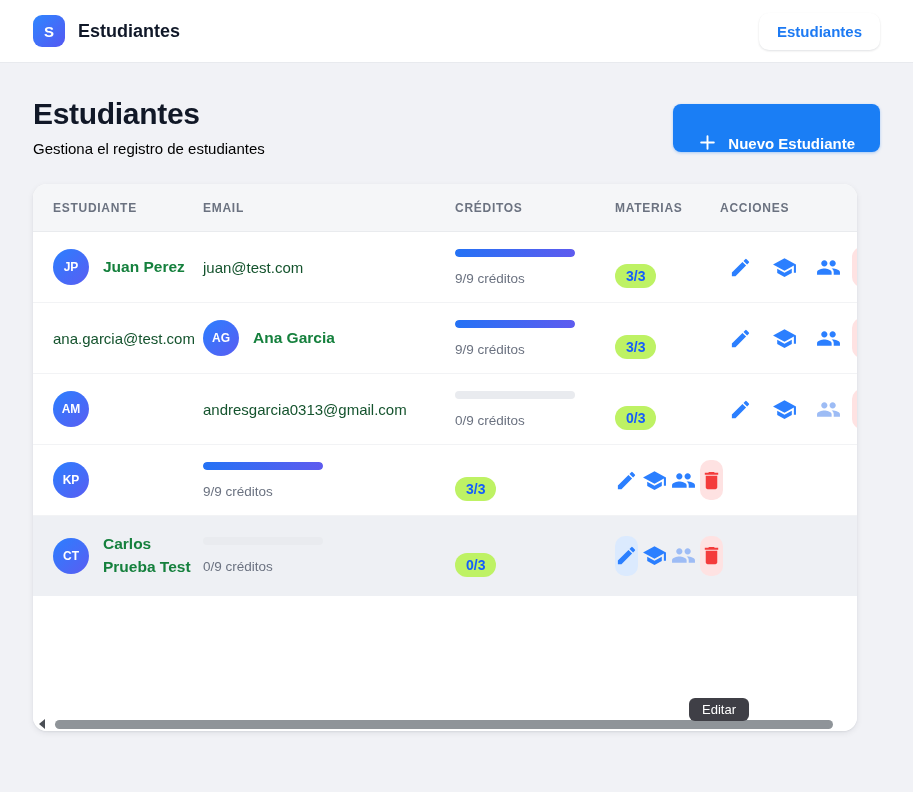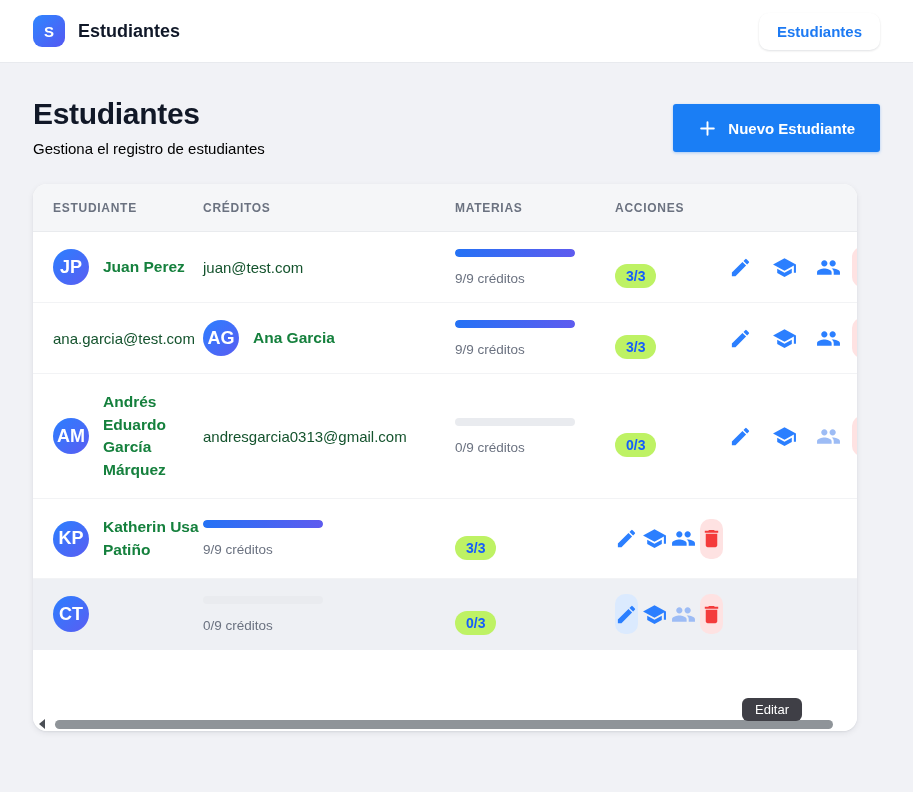--- a/index.html
+++ b/index.html
@@ -34,24 +34,24 @@
   }
 
   
   .main { padding: 34px 33px 0 33px; }
   .page-head { display: flex; justify-content: space-between; align-items: flex-start; }
   .page-title { font-size: 30px; font-weight: 700; color: #111827; letter-spacing: -.3px; }
   .page-subtitle { margin-top: 9px; font-size: 15px; color: #000000; text-align: center; }
   .primary-btn {
     margin-top: 7px;
     border: none; cursor: pointer;
-    display: flex; align-items: center; gap: 11px;
+    display: flex; align-items: flex-end; gap: 11px;
     background: #1a7ef5; color: #fff;
     font-family: inherit; font-size: 15px; font-weight: 600;
-    height: 48px; padding: 0 25px; border-radius: 3px;
+    height: 48px; padding: 0 25px; border-radius: 8px;
     box-shadow: 0 1px 3px rgba(26,126,245,.35);
   }
   .primary-btn svg { display: block; }
 
   
   .card {
     position: relative;
     margin-top: 27px;
     width: 824px; height: 547px;
     background: #ffffff; border-radius: 14px;
@@ -74,21 +74,21 @@
     font-size: 12px; font-weight: 700; color: #6b7280;
     letter-spacing: .06em; text-transform: uppercase;
   }
   .tr { border-bottom: 1px solid #f2f3f5; background: #ffffff; }
   .tr.hovered { background: #eef0f4; border-bottom-color: #eef0f4; }
 
   .td-student { display: flex; align-items: center; gap: 14px; padding: 17px 0; }
   .avatar {
     flex: 0 0 36px; width: 36px; height: 36px; border-radius: 50%;
     background: linear-gradient(135deg, #2b7fff, #5a5df2);
-    color: #fff; font-size: 18px; font-weight: 700;
+    color: #fff; font-size: 12px; font-weight: 700;
     display: flex; align-items: center; justify-content: center;
   }
   .name { width: 96px; font-size: 15.5px; font-weight: 600; color: #15803d; line-height: 22.5px; }
   .td-email { font-size: 15px; color: #14532d; }
 
   .bar {
     width: 120px; height: 8px; border-radius: 99px;
     background: #e9ebef; overflow: hidden;
   }
   .bar-fill {
@@ -135,21 +135,21 @@
     border-right: 6px solid #4b4f55;
   }
   .sb-arrow-right {
     left: 830px;
     border-top: 5px solid transparent; border-bottom: 5px solid transparent;
     border-left: 6px solid #4b4f55;
   }
 
   
   .tooltip {
-    position: absolute; top: 514px; left: 739px; transform: translateX(-50%);
+    position: absolute; top: 514px; left: 686px; transform: translateX(-50%);
     background: #3f3f46; color: #ffffff;
     font-size: 13px; padding: 4px 13px; border-radius: 6px;
     white-space: nowrap; z-index: 5;
   }
 </style>
 </head>
 <body>
 
 <header class="topbar">
   <div class="brand">
@@ -171,20 +171,21 @@
         </svg>
       <span>Nuevo Estudiante</span>
     </button>
   </div>
 
   <section class="card">
     <div class="scroll-viewport">
       <div class="table">
         <div class="thead">
           <div class="th">Estudiante</div>
+          <div class="th">Email</div>
           <div class="th">Créditos</div>
           <div class="th">Materias</div>
           <div class="th">Acciones</div>
         </div>
         <div id="rows">
   <div class="tr">
     <div class="td td-student">
       <div class="avatar">JP</div>
       <div class="name">Juan Perez</div>
     </div>
@@ -257,21 +258,20 @@
         <svg width="23" height="23" viewBox="0 0 24 24">
                     <path d="M6 19c0 1.1.9 2 2 2h8c1.1 0 2-.9 2-2V7H6v12zM19 4h-3.5l-1-1h-5l-1 1H5v2h14V4z"></path>
                   </svg>
       </button>
     </div>
   </div>
 
   <div class="tr">
     <div class="td td-student">
       <div class="avatar">AM</div>
-      <div class="name">Andrés Eduardo García Márquez</div>
     </div>
     <div class="td td-email">andresgarcia0313@gmail.com</div>
     <div class="td td-credits">
       <div class="bar">
         <div class="bar-fill" style="width: 0%;"></div>
       </div>
       <div class="bar-label">0/9 créditos</div>
     </div>
     <div class="td td-materias">
       <span class="pill">0/3</span>
@@ -296,21 +296,20 @@
         <svg width="23" height="23" viewBox="0 0 24 24">
                     <path d="M6 19c0 1.1.9 2 2 2h8c1.1 0 2-.9 2-2V7H6v12zM19 4h-3.5l-1-1h-5l-1 1H5v2h14V4z"></path>
                   </svg>
       </button>
     </div>
   </div>
 
   <div class="tr">
     <div class="td td-student">
       <div class="avatar">KP</div>
-      <div class="name">Katherin Usa Patiño</div>
     </div>
     <div class="td td-credits">
       <div class="bar">
         <div class="bar-fill" style="width: 100%;"></div>
       </div>
       <div class="bar-label">9/9 créditos</div>
     </div>
     <div class="td td-materias">
       <span class="pill">3/3</span>
     </div>
@@ -334,20 +333,21 @@
         <svg width="23" height="23" viewBox="0 0 24 24">
                     <path d="M6 19c0 1.1.9 2 2 2h8c1.1 0 2-.9 2-2V7H6v12zM19 4h-3.5l-1-1h-5l-1 1H5v2h14V4z"></path>
                   </svg>
       </button>
     </div>
   </div>
 
   <div class="tr hovered">
     <div class="td td-student">
       <div class="avatar">CT</div>
+      <div class="name">Carlos Prueba Test</div>
     </div>
     <div class="td td-credits">
       <div class="bar">
         <div class="bar-fill" style="width: 0%;"></div>
       </div>
       <div class="bar-label">0/9 créditos</div>
     </div>
     <div class="td td-materias">
       <span class="pill">0/3</span>
     </div>

